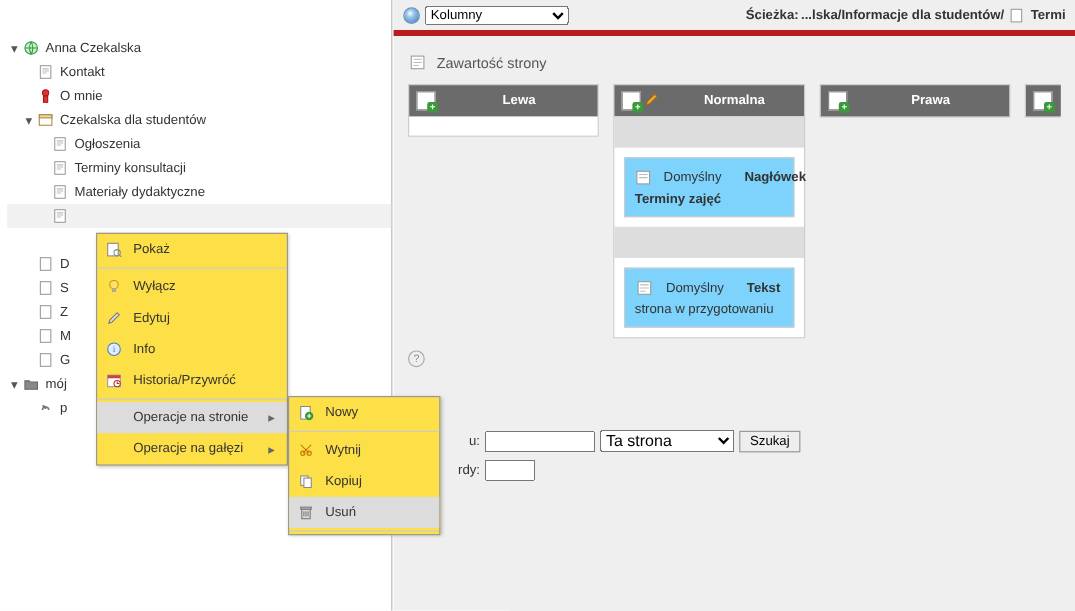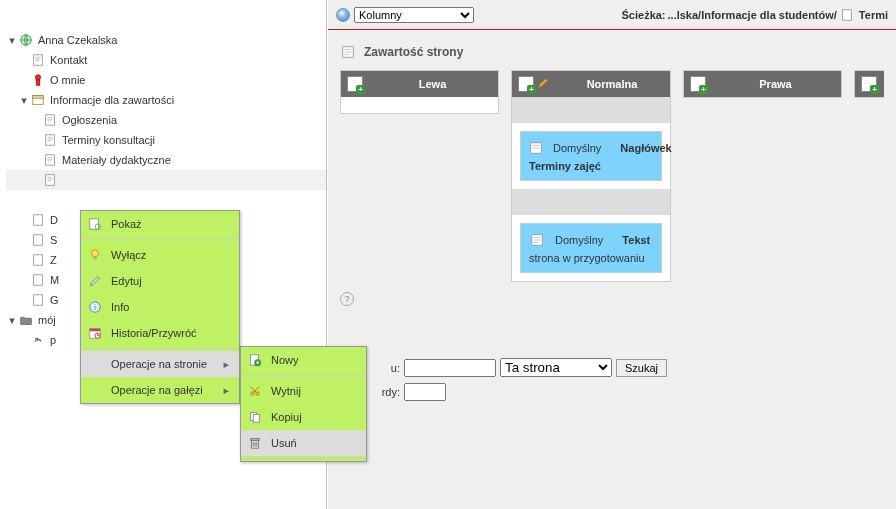--- a/index.html
+++ b/index.html
@@ -61,21 +61,21 @@
   .ico-page { color:#888; }
   .ico-info { color:#c22; }
   .ico-folder { color:#aa8a3a; }
   .ico-link { color:#888; }
   .topbar {
     height: 30px;
     display: flex;
     align-items: center;
     padding: 0 8px;
     background: #efefef;
-    border-bottom: 1px solid #b91c1c;
+    border-bottom: 5px solid #b91c1c;
   }
   .topbar select {
     font-size: 11px;
     margin-left: 4px;
     width: 120px;
   }
   .topbar .bullet {
     width:14px;height:14px;border-radius:50%;
     background: radial-gradient(circle at 40% 35%, #fff 0%, #9cc4e8 30%, #3b7abf 100%);
     border:1px solid #6a94c0;
@@ -84,23 +84,23 @@
     margin-left: auto;
     display:flex;
     align-items:center;
     gap:2px;
   }
   .content {
     padding: 8px 12px;
   }
   .section-title {
     display:flex;
-    align-items:center;
+    align-items:flex-end;
     gap:6px;
-    font-weight:bold;
+    font-weight:normal;
     color:#555;
     margin: 6px 0 10px 0;
     font-size: 12px;
   }
   .columns {
     display: flex;
     gap: 12px;
   }
   .col {
     width: 160px;
@@ -150,25 +150,24 @@
     border-top: none;
   }
   .search-row { display:flex; align-items:center; gap:4px; margin-bottom:6px;}
   .search-row input[type=text]{ font-size:11px; }
   .btn {
     background:#eee;border:1px solid #999;padding:2px 8px;font-size:11px;
   }
   
   .ctx {
     position:absolute;
-    background:#bef264;
+    background:#fde047;
     border:1px solid #999;
     box-shadow:1px 1px 3px rgba(0,0,0,0.25);
     font-size:11px;
-    margin-top:16px;
   }
   .ctx-row {
     display:flex;
     align-items:center;
     height:26px;
     padding:0 10px 0 6px;
     gap:8px;
     cursor:default;
     white-space:nowrap;
   }
@@ -231,21 +230,21 @@
     </div>
     <div class="tree-row">
       <span class="ind w12"></span>
       <span class="toggle">▾</span>
       <span class="icon ico-folder">
           <svg class="svg16" viewBox="0 0 16 16">
             <rect x="2" y="3" width="12" height="10" fill="#fff" stroke="#aa8a3a"></rect>
             <rect x="2" y="3" width="12" height="3" fill="#e8d8a8" stroke="#aa8a3a"></rect>
           </svg>
         </span>
-      <span class="label">Informacje dla zawartości</span>
+      <span class="label">Czekalska dla studentów</span>
     </div>
     <div class="tree-row">
       <span class="ind w36"></span>
       <span class="icon ico-page">
           <svg class="svg16" viewBox="0 0 16 16">
             <rect x="3" y="2" width="10" height="12" fill="#fff" stroke="#999"></rect>
             <path d="M5 5h6M5 7h6M5 9h4" stroke="#bbb"></path>
           </svg>
         </span>
       <span class="label">Ogłoszenia</span>

